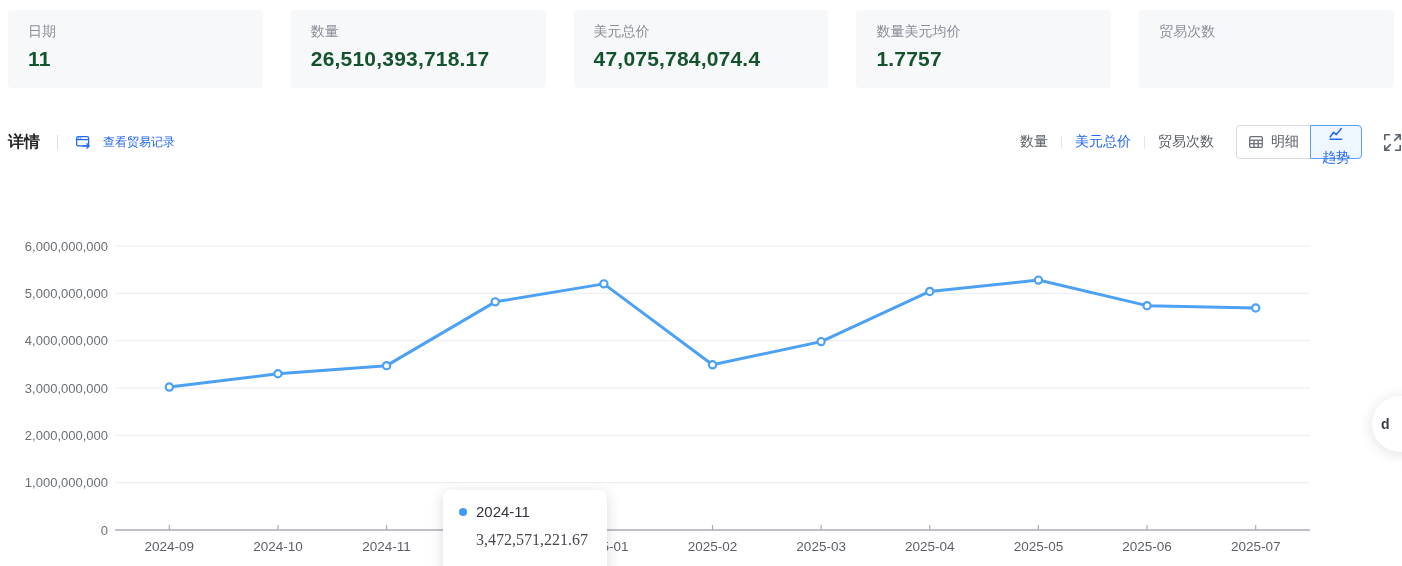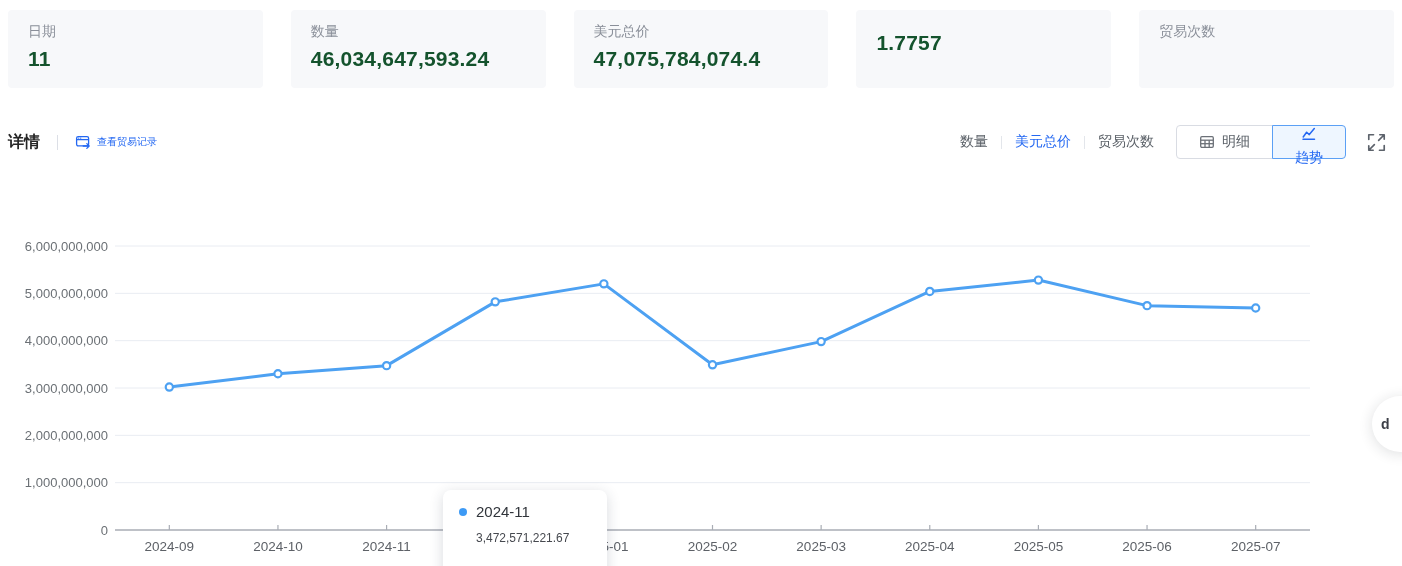--- a/index.html
+++ b/index.html
@@ -7,70 +7,71 @@
   body {
     width:1402px; height:566px; position:relative; overflow:hidden;
     background:#ffffff; font-family:"Liberation Sans", sans-serif;
   }
   
   .stats-row { position:absolute; left:8px; right:8px; top:10px; display:flex; gap:28px; }
   .stat-card { flex:1; background:#f7f8fa; border-radius:4px; padding:13px 20px 17px; }
   .stat-label { font-size:14px; color:#8a8f99; line-height:16px; }
   .stat-value { margin-top:8px; font-size:21px; font-weight:700; color:#14532d; line-height:24px; letter-spacing:.2px; }
   
-  .detail-row { position:absolute; left:8px; right:16px; top:124px; height:36px;
+  .detail-row { position:absolute; left:8px; right:0; top:124px; height:36px;
                 display:flex; align-items:center; justify-content:space-between; }
   .detail-left { display:flex; align-items:center; gap:17px; }
   .detail-title { font-size:16px; font-weight:700; color:#262626; }
   .v-sep { width:1px; height:15px; background:#dcdfe6; }
-  .view-link { display:flex; align-items:center; gap:6px; color:#2468f2; font-size:10px; cursor:pointer; text-decoration:none; }
+  .view-link { display:flex; align-items:center; gap:12px; color:#2468f2; font-size:12px; cursor:pointer; text-decoration:none; }
   .detail-right { display:flex; align-items:center; }
   .metric-tabs { display:flex; align-items:center; gap:13px; font-size:14px; margin-right:22px; }
   .metric-tab { color:#595f66; cursor:pointer; }
   .metric-tab.active { color:#2468f2; }
   .tab-sep { width:1px; height:13px; background:#e3e6eb; }
   .toggle-group { display:flex; }
-  .toggle-btn { display:flex; align-items:center; gap:7px; height:34px; padding:0 22px;
+  .toggle-btn { display:flex; align-items:center; gap:7px; height:34px; padding:0 11px;
                 background:#fff; border:1px solid #d9dce3; color:#595f66; font-size:14px; cursor:pointer; position:relative; }
   .toggle-btn:first-child { border-radius:4px 0 0 4px; }
   .toggle-btn:last-child  { border-radius:0 4px 4px 0; margin-left:-1px; }
   .toggle-btn.active { background:#eef6ff; border-color:#5ba0f5; color:#2468f2; z-index:1;flex-direction:column; }
   .fullscreen-btn { margin-left:21px; display:flex; align-items:center; cursor:pointer; }
   
   #chart { position:absolute; left:0; top:180px; }
   
   .chart-tooltip { position:absolute; left:443px; top:490px; width:164px; min-height:96px;
                    background:#fff; border-radius:8px; box-shadow:0 3px 14px rgba(40,50,70,.18);
                    padding:13px 16px; z-index:5; }
   .tt-title { display:flex; align-items:center; gap:9px; font-size:15px; color:#31353b; }
   .tt-dot { width:8px; height:8px; border-radius:50%; background:#3d9af5; }
-  .tt-value { margin:11px 8px 0 17px; font-size:12px; color:#46494f; }
+  .tt-value { margin:11px 8px 0 17px; font-size:16px; color:#46494f;font-family:Liberation Serif, serif; }
   
   .floating-btn { position:absolute; right:-26px; top:396px; width:56px; height:56px; border-radius:50%;
                   background:#fff; box-shadow:0 2px 14px rgba(31,35,41,.14);
                   display:flex; align-items:center; padding-left:9px; z-index:4;
                   color:#3c3f47; font-size:14px; font-weight:700; cursor:pointer; }
 </style>
 </head>
 <body>
 
 <div class="stats-row" id="stats-row">
     <div class="stat-card">
       <div class="stat-label">日期</div>
       <div class="stat-value">11</div>
     </div>
     <div class="stat-card">
       <div class="stat-label">数量</div>
-      <div class="stat-value">46,034,647,593.24</div>
+      <div class="stat-value">26,510,393,718.17</div>
     </div>
     <div class="stat-card">
       <div class="stat-label">美元总价</div>
       <div class="stat-value">47,075,784,074.4</div>
     </div>
     <div class="stat-card">
+      <div class="stat-label">数量美元均价</div>
       <div class="stat-value">1.7757</div>
     </div>
     <div class="stat-card">
       <div class="stat-label">贸易次数</div>
     </div>
   </div>
 
 <div class="detail-row">
   <div class="detail-left">
     <span class="detail-title">详情</span>

